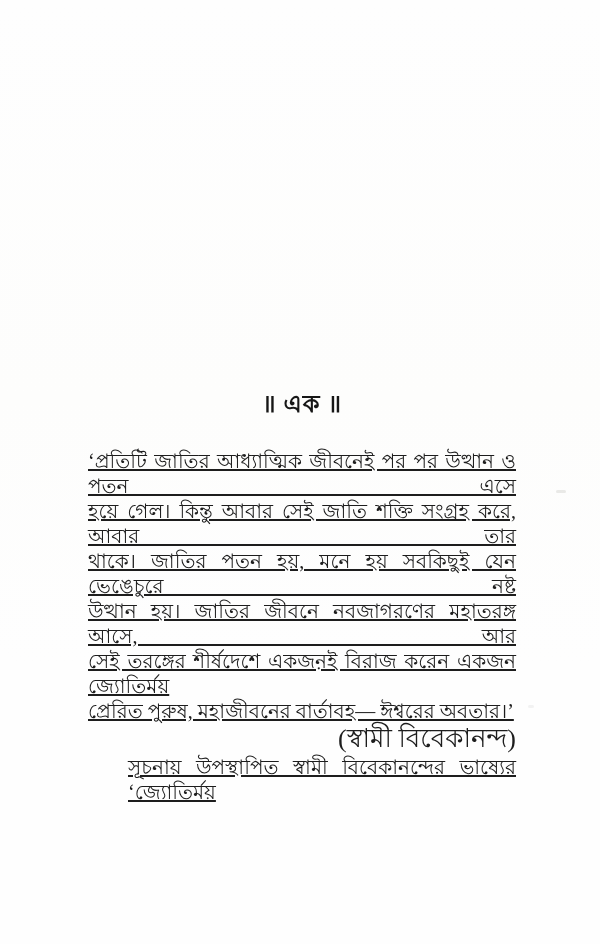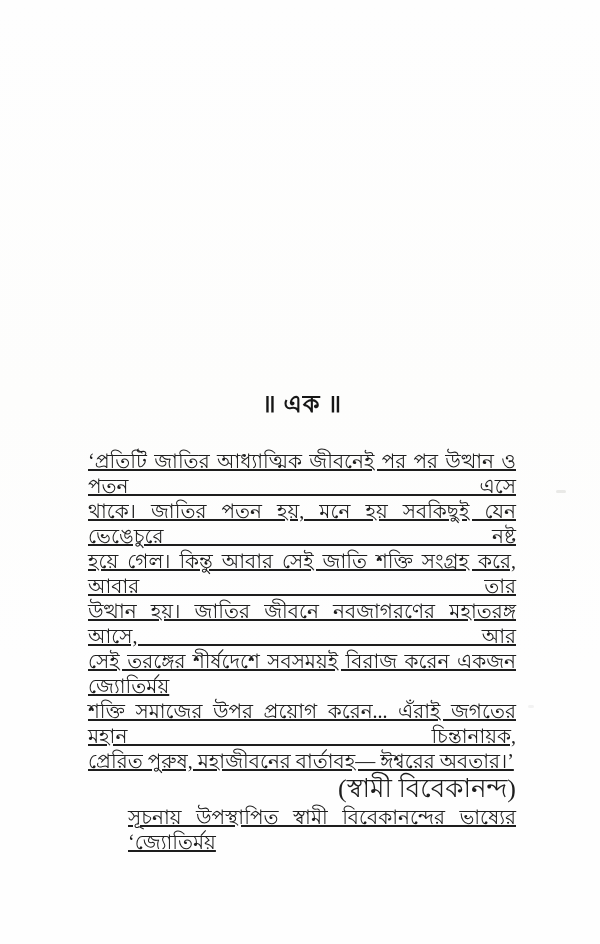--- a/index.html
+++ b/index.html
@@ -73,25 +73,24 @@
 <body>
 
 <div class="scan-page">
 
   <div class="text-block">
 
     <div class="chapter-heading">॥ এক ॥</div>
 
     <div class="para">
       <div class="line j">‘প্রতিটি জাতির আধ্যাত্মিক জীবনেই পর পর উত্থান ও পতন এসে</div>
+      <div class="line j">হয়ে গেল। কিন্তু আবার সেই জাতি শক্তি সংগ্রহ করে, আবার তার</div>
       <div class="line j">থাকে। জাতির পতন হয়, মনে হয় সবকিছুই যেন ভেঙেচুরে নষ্ট</div>
-      <div class="line j">হয়ে গেল। কিন্তু আবার সেই জাতি শক্তি সংগ্রহ করে, আবার তার</div>
       <div class="line j">উত্থান হয়। জাতির জীবনে নবজাগরণের মহাতরঙ্গ আসে, আর</div>
-      <div class="line j">সেই তরঙ্গের শীর্ষদেশে সবসময়ই বিরাজ করেন একজন জ্যোতির্ময়</div>
-      <div class="line j">শক্তি সমাজের উপর প্রয়োগ করেন... এঁরাই জগতের মহান চিন্তানায়ক,</div>
+      <div class="line j">সেই তরঙ্গের শীর্ষদেশে একজন়ই বিরাজ করেন একজন জ্যোতির্ময়</div>
       <div class="line last">প্রেরিত পুরুষ, মহাজীবনের বার্তাবহ— ঈশ্বরের অবতার।’</div>
     </div>
 
     <div class="attribution">(স্বামী বিবেকানন্দ)</div>
 
     <div class="para">
       <div class="line j indent">সূচনায় উপস্থাপিত স্বামী বিবেকানন্দের ভাষ্যের ‘জ্যোতির্ময়</div>
 
     </div>
 

